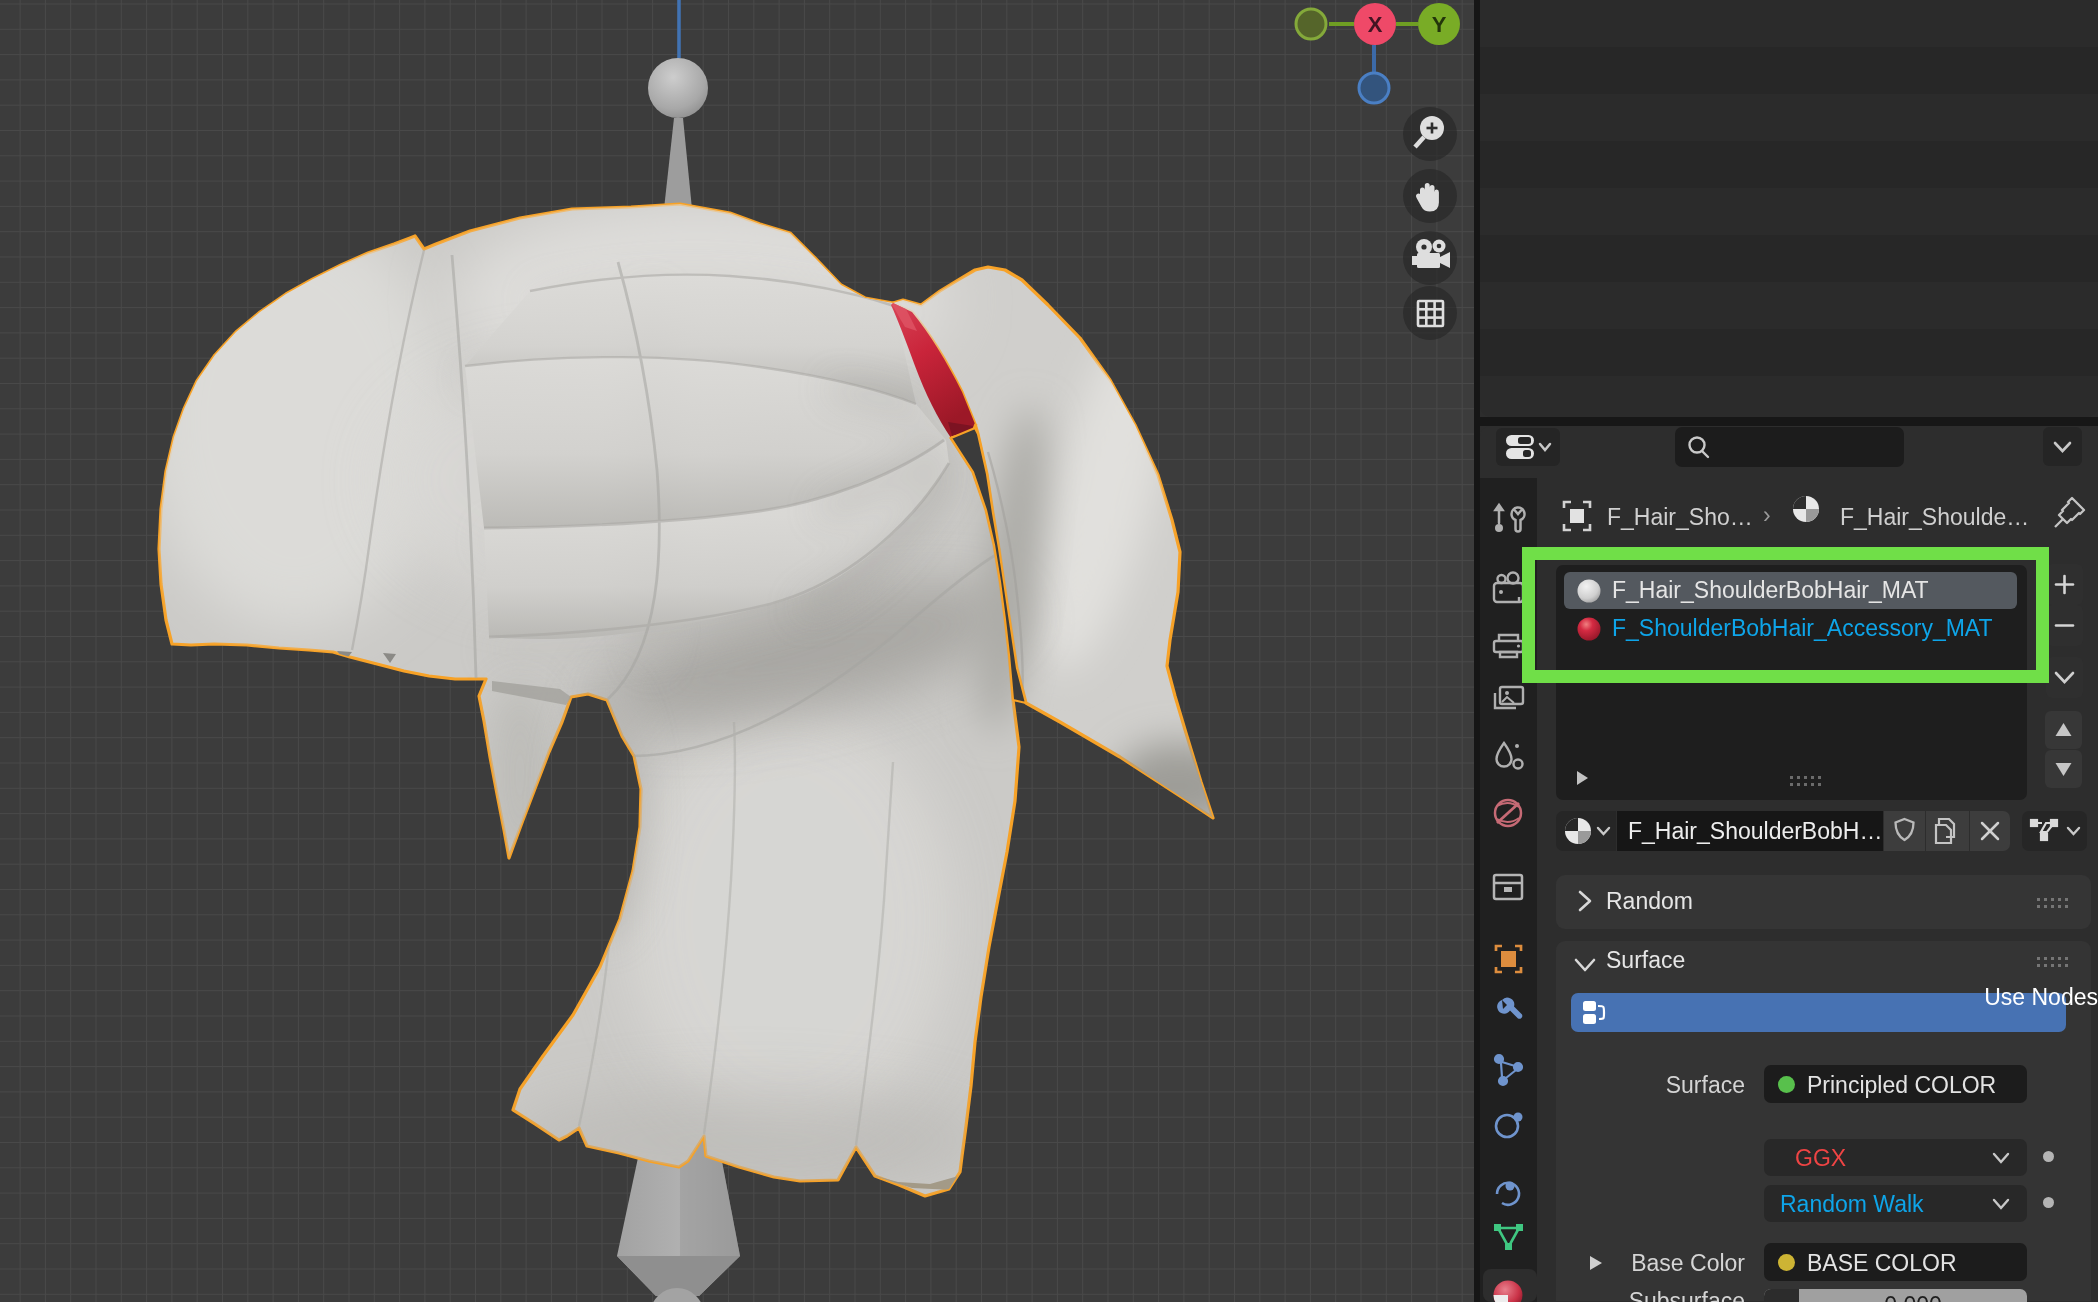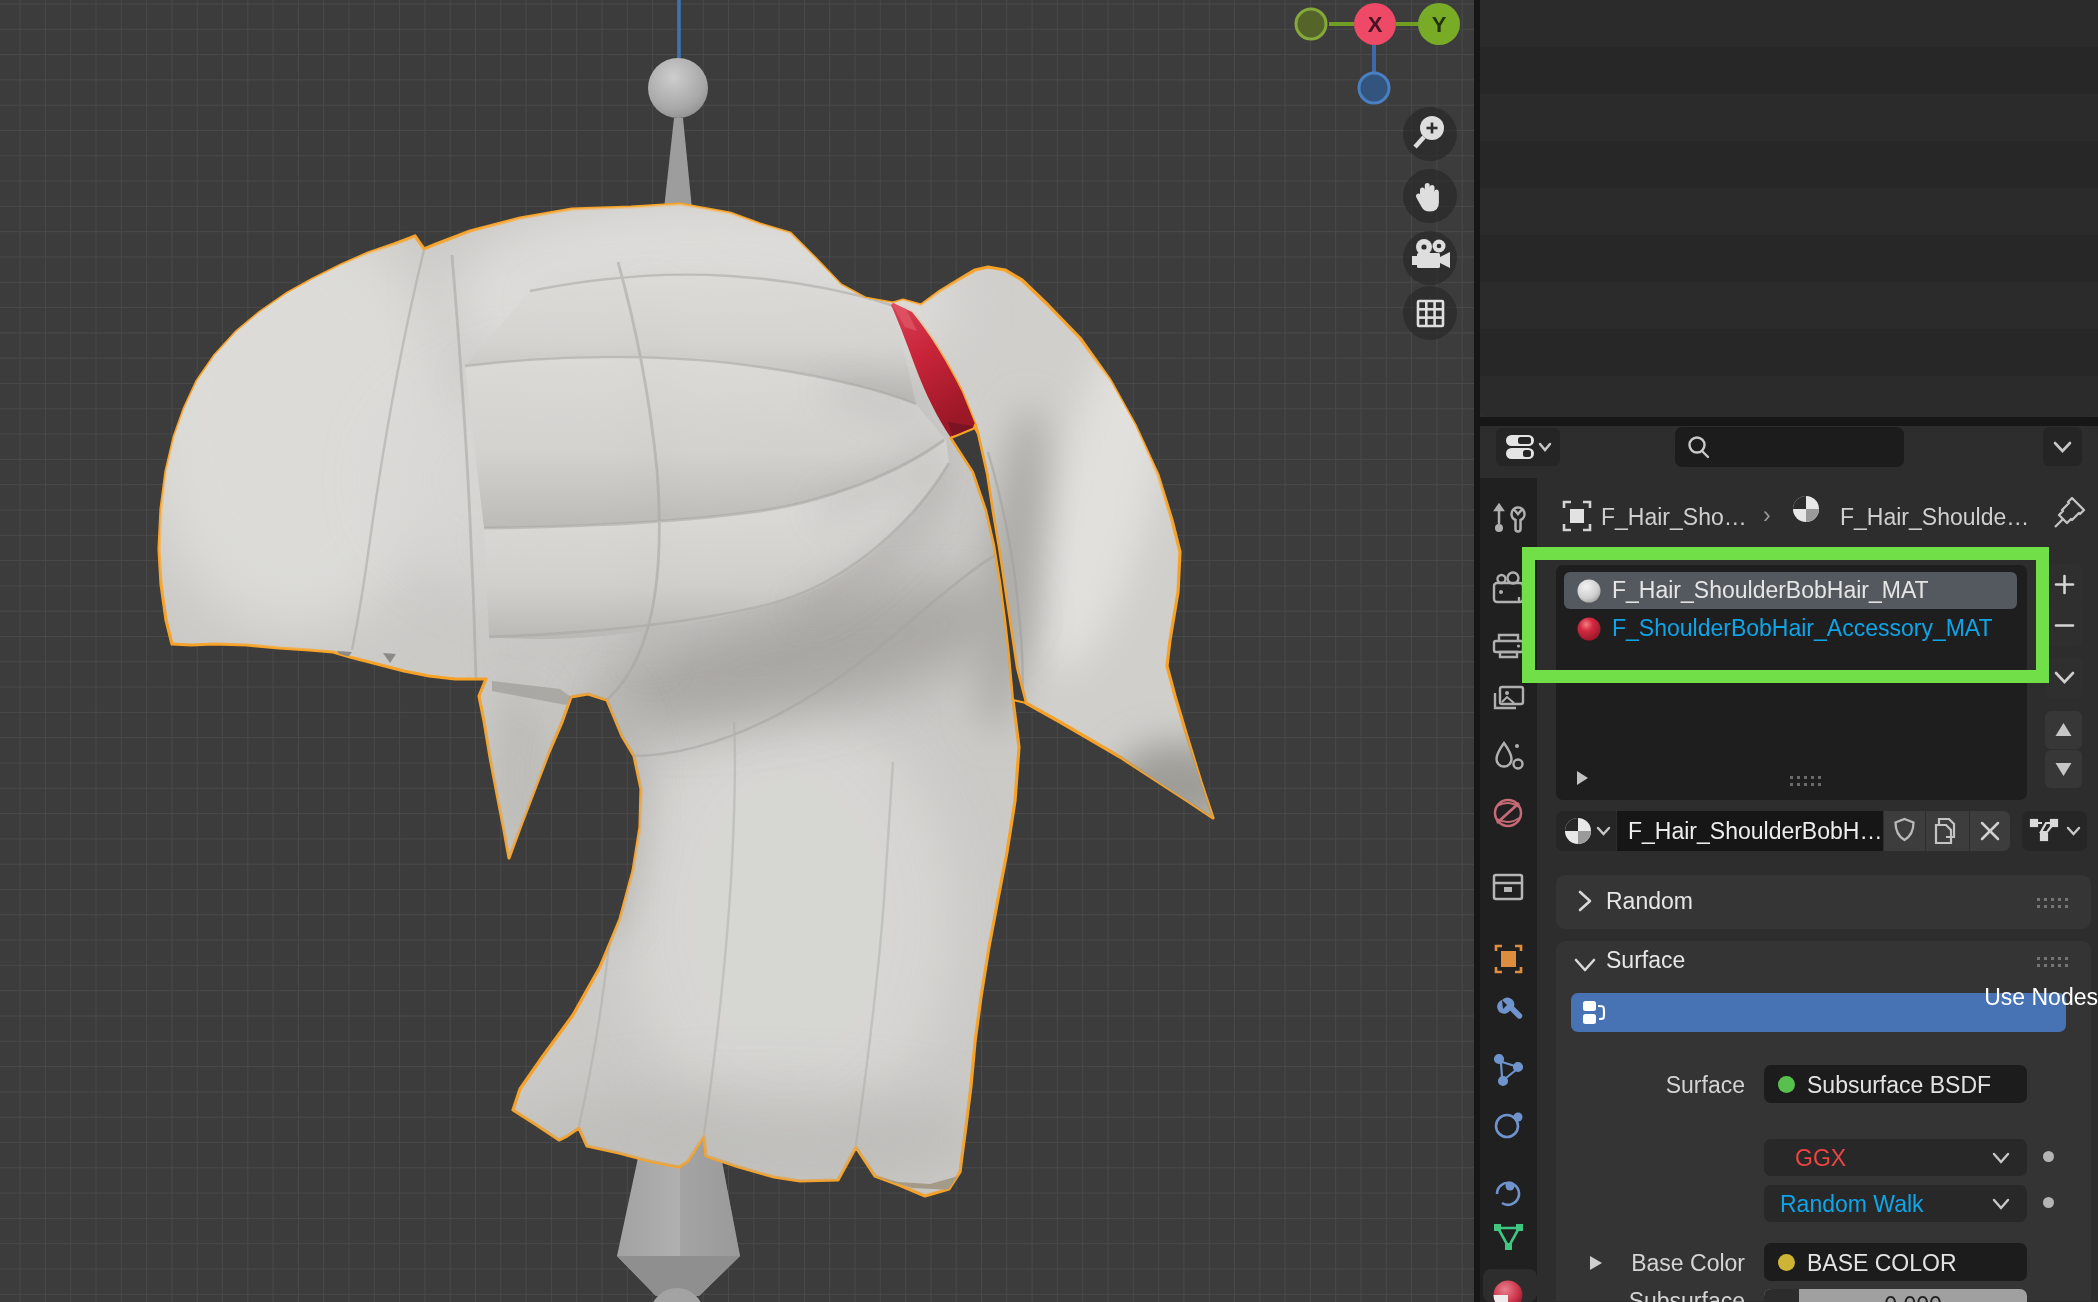--- a/index.html
+++ b/index.html
@@ -207,21 +207,21 @@
 
       <svg class="abs" style="left:81px;top:72px;" width="32" height="36" viewBox="0 0 32 36">
         <g stroke="#d2d2d2" stroke-width="2.6" fill="none">
           <path d="M3 10 v-6 h7"></path>
             <path d="M22 4 h7 v6"></path>
             <path d="M29 26 v6 h-7"></path>
             <path d="M10 32 h-7 v-6"></path>
         </g>
         <rect x="9" y="11" width="14" height="14" fill="#e2e2e2"></rect>
       </svg>
-      <div class="txt" style="left:121px;top:78px;color:#cfcfcf;">F_Hair_Sho…</div>
+      <div class="txt" style="left:127px;top:78px;color:#cfcfcf;">F_Hair_Sho…</div>
       <div class="txt" style="left:283px;top:76px;color:#9a9a9a;">›</div>
       <svg class="abs" style="left:312px;top:69px;" width="28" height="28" viewBox="0 0 28 28">
         <circle cx="14" cy="14" r="13" fill="#e8e8e8"></circle>
         <path d="M14 1 A13 13 0 0 0 1 14 L14 14 Z" fill="#2d2d2d"></path>
         <path d="M14 14 L27 14 A13 13 0 0 1 14 27 Z" fill="#9a9a9a"></path>
       </svg>
       <div class="txt" style="left:360px;top:78px;color:#cfcfcf;">F_Hair_Shoulde…</div>
       <svg class="abs" style="left:572px;top:68px;" width="36" height="44" viewBox="0 0 36 44">
         <g stroke="#c4c4c4" stroke-width="2.3" fill="none" stroke-linejoin="round">
           <path d="M20 4 L32 16 L28 20 L27 19 L20 26 L19 25 L15 29 L7 21 L11 17 L10 16 L17 9 L16 8 Z"></path>
@@ -341,21 +341,21 @@
           <rect x="3" y="3" width="13" height="10" rx="2.5"></rect>
           <rect x="3" y="16" width="13" height="10" rx="2.5"></rect>
         </g>
         <path d="M18 8 c6 0 6 0 6 7 c0 6 0 6 -5 6" stroke="#ffffff" stroke-width="2.2" fill="none"></path>
       </svg>
       <div class="txt" style="left:0px;top:558px;width:618px;text-align:right;color:#ffffff;">Use Nodes</div>
 
       <div class="txt" style="left:0px;top:646px;width:265px;text-align:right;color:#d4d4d4;">Surface</div>
       <div class="field" style="left:284px;top:639px;width:263px;height:38px;"></div>
       <div class="abs" style="left:298px;top:650px;width:17px;height:17px;border-radius:50%;background:#58c04c;"></div>
-      <div class="txt" style="left:327px;top:646px;color:#e3e3e3;">Subsurface BSDF</div>
+      <div class="txt" style="left:327px;top:646px;color:#e3e3e3;">Principled COLOR</div>
 
       <div class="field" style="left:284px;top:713px;width:263px;height:37px;background:#282828;"></div>
       <div class="txt" style="left:315px;top:719px;color:#ef4444;text-align:right;">GGX</div>
       <svg class="abs" style="left:508px;top:719px;" width="26" height="26" viewBox="0 0 26 26">
         <path d="M6 9 l7 8 7-8" stroke="#c8c8c8" stroke-width="2.4" fill="none" stroke-linecap="round"></path>
       </svg>
       <div class="abs" style="left:563px;top:725px;width:11px;height:11px;border-radius:50%;background:#b4b4b4;"></div>
 
       <div class="field" style="left:284px;top:759px;width:263px;height:37px;background:#282828;"></div>
       <div class="txt" style="left:300px;top:765px;color:#0ea5e9;">Random Walk</div>

